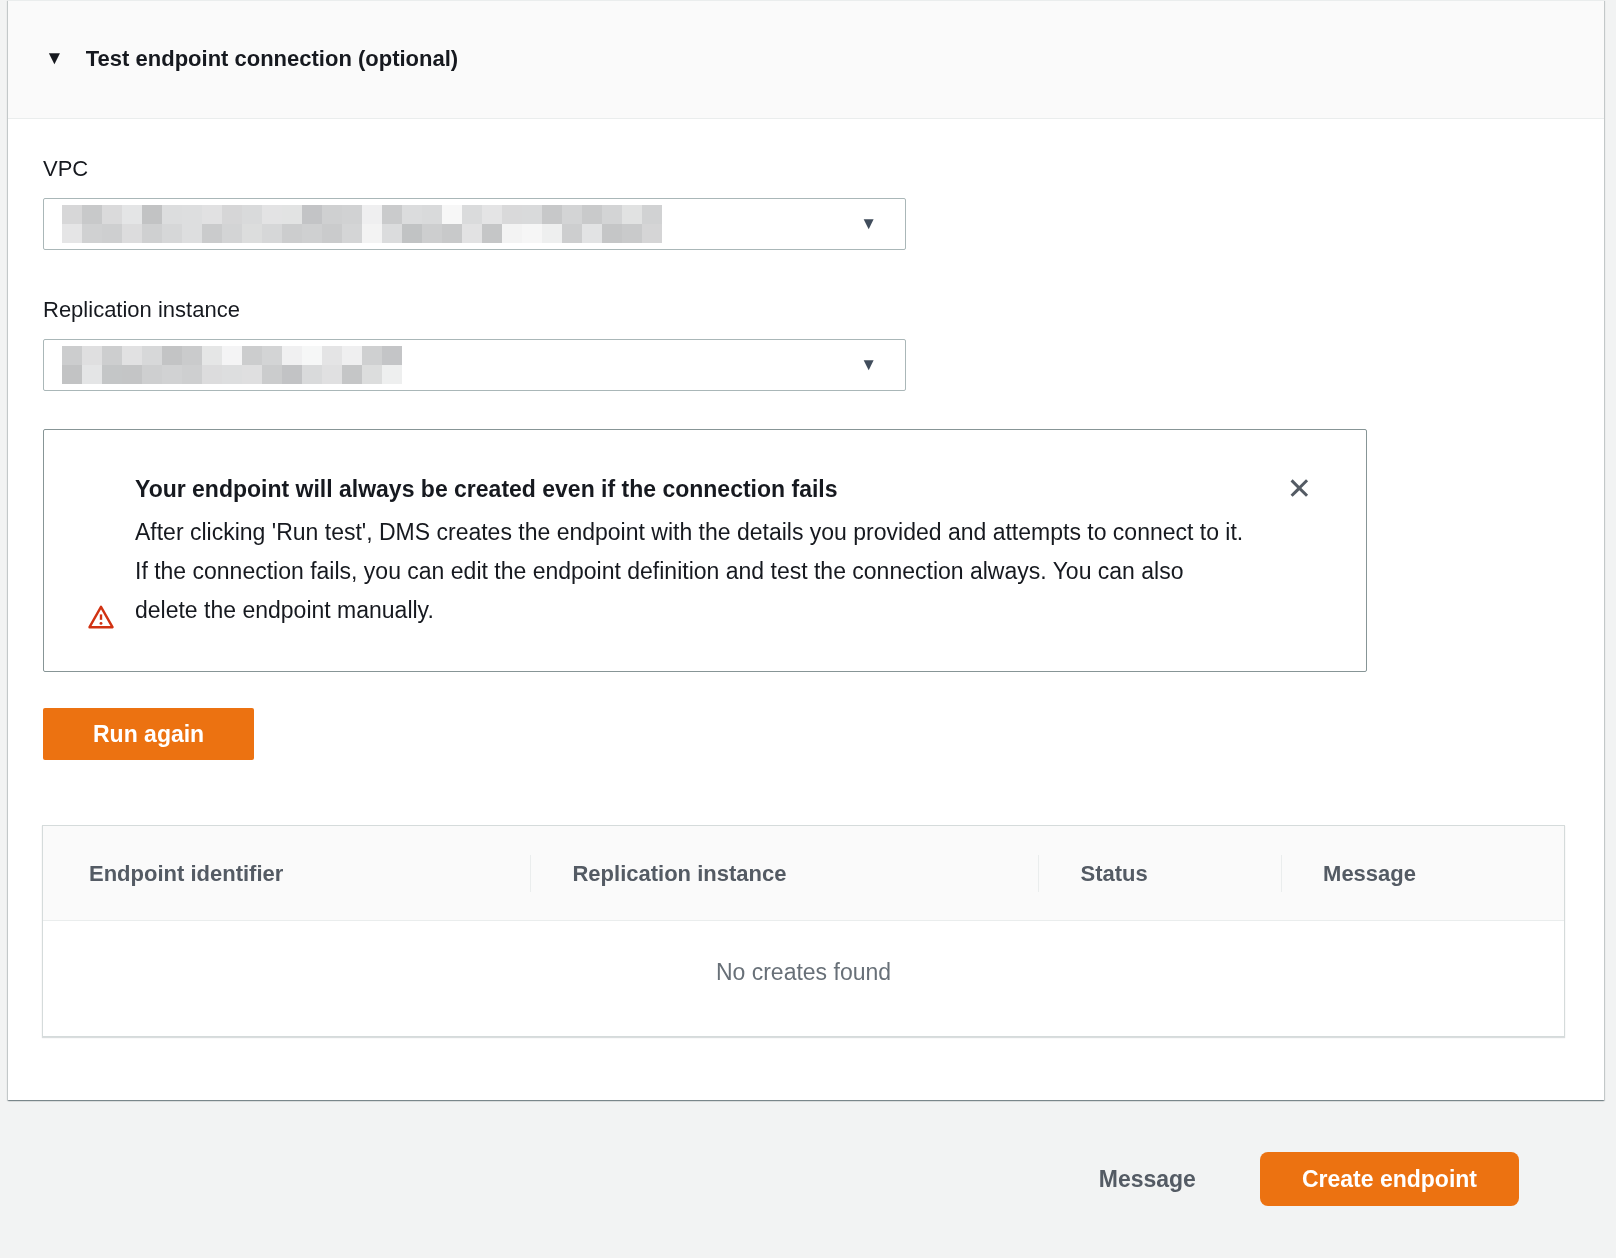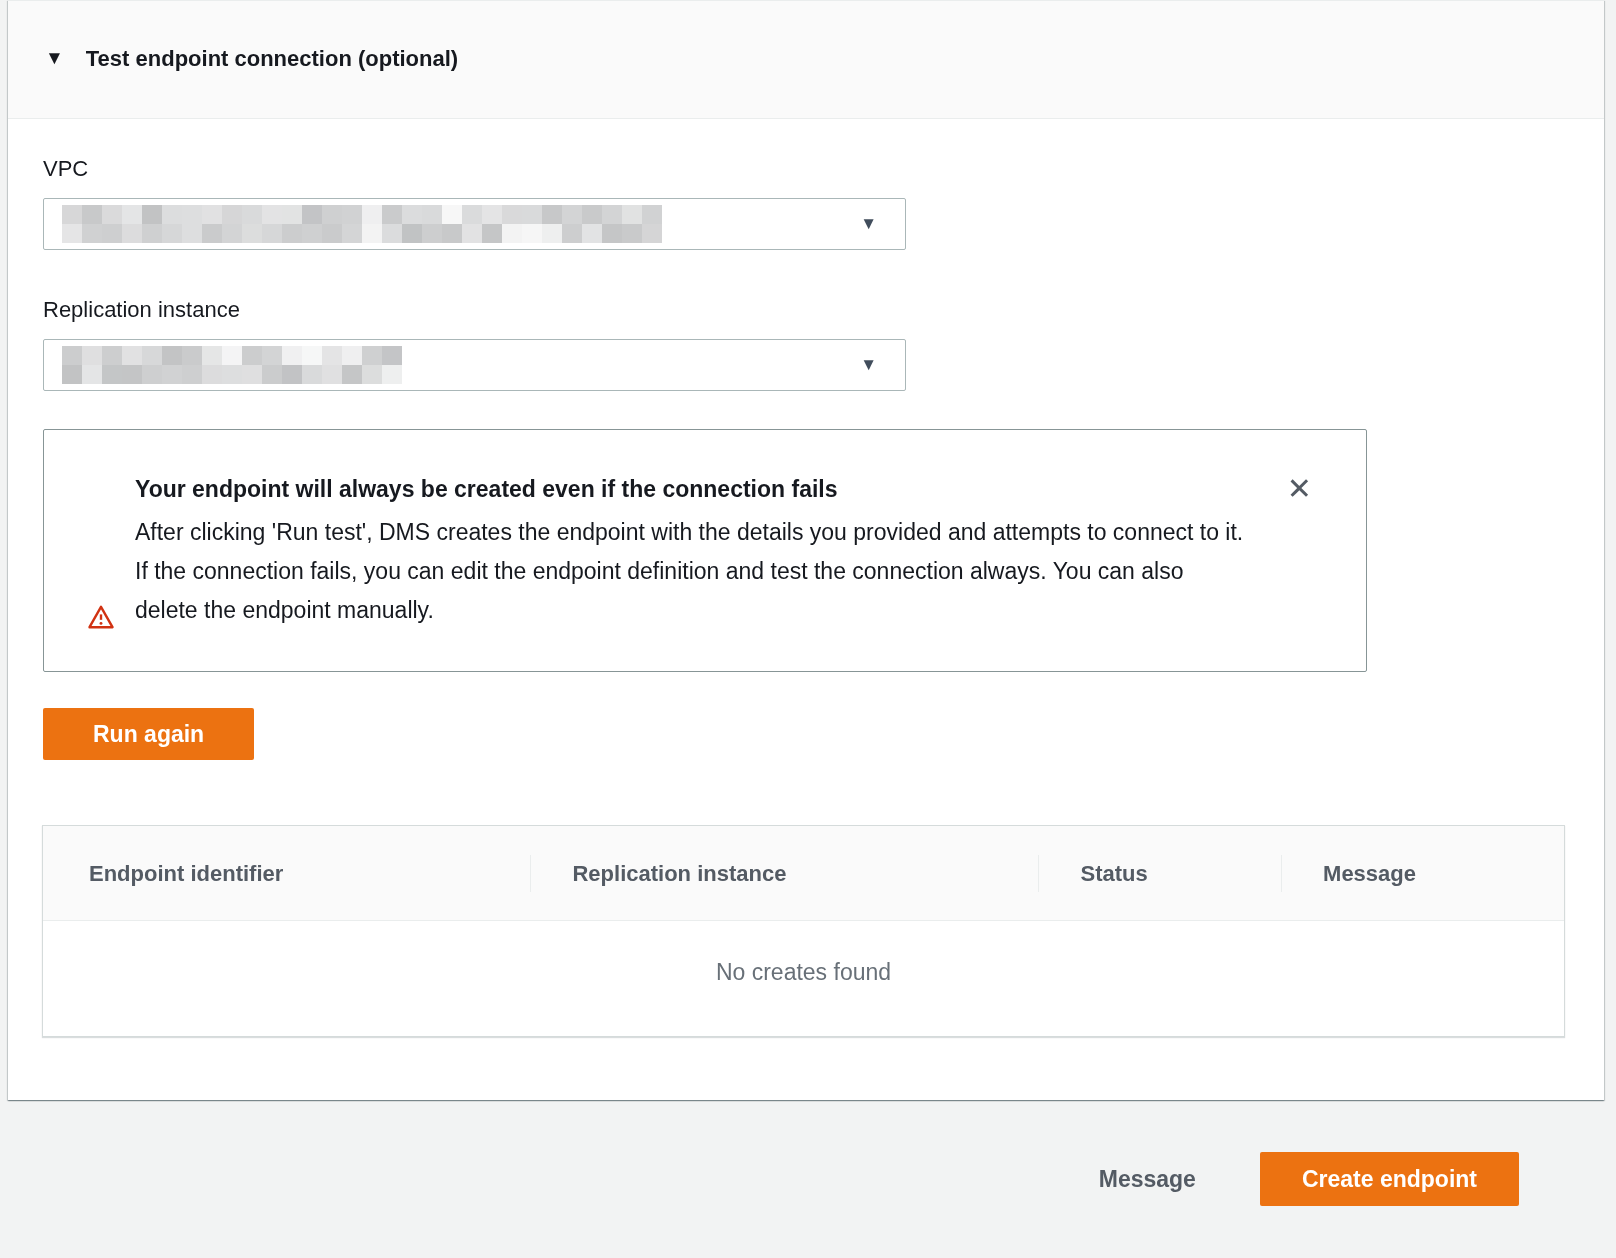--- a/index.html
+++ b/index.html
@@ -198,21 +198,21 @@
   .cancel-btn {
     background: none;
     border: none;
     font-family: inherit;
     font-size: 23px;
     font-weight: 700;
     color: #545b64;
     cursor: pointer;
     margin-right: 64px;
   }
-  .create-btn { height: 54px; padding: 0 42px; }
+  .create-btn { height: 54px; padding: 0 42px; border-radius: 8px; }
 </style>
 </head>
 <body>
 
 <div class="page">
   <section class="panel">
     <header class="panel-header">
       <span class="caret-header">▼</span>
       <h2>Test endpoint connection (optional)</h2>
     </header>

